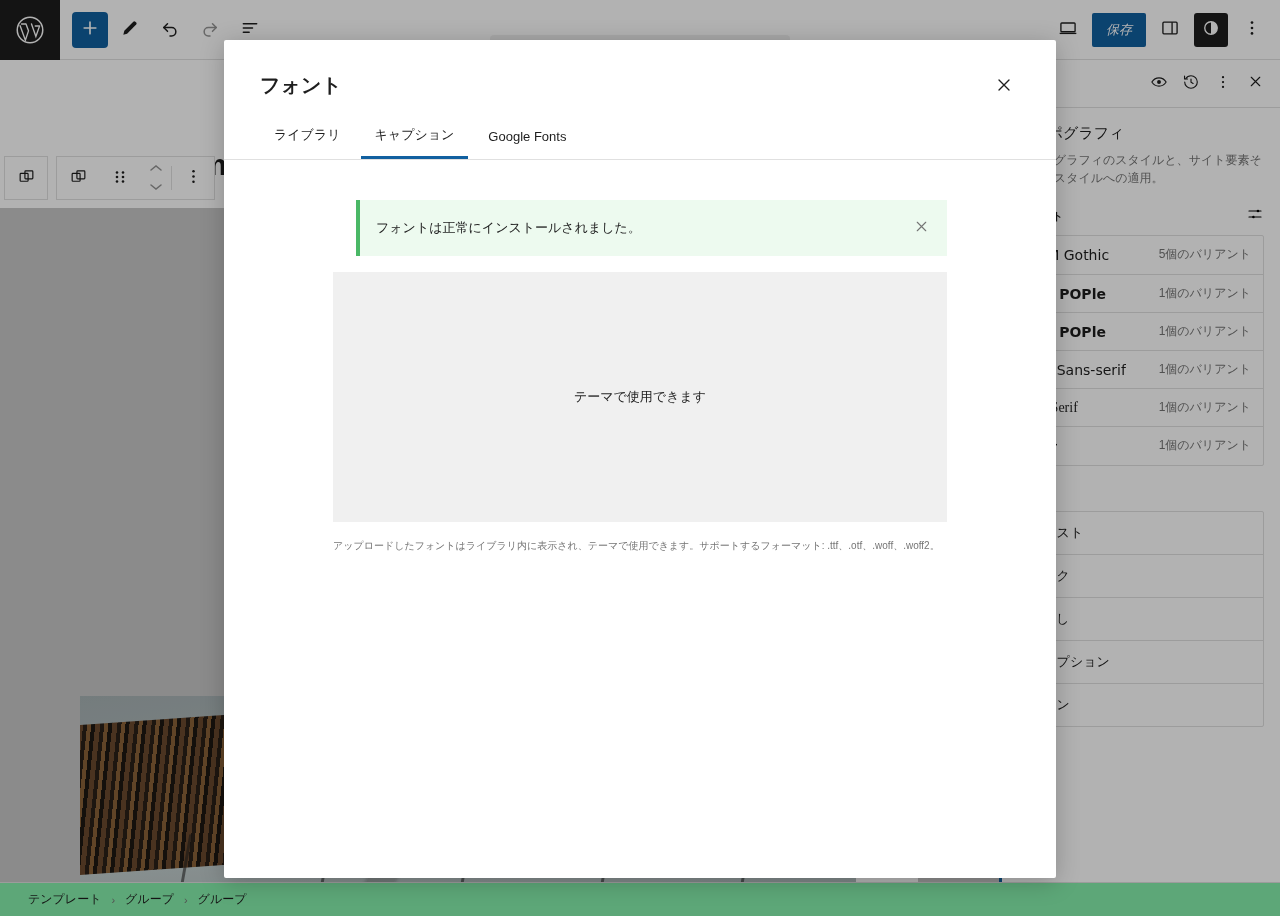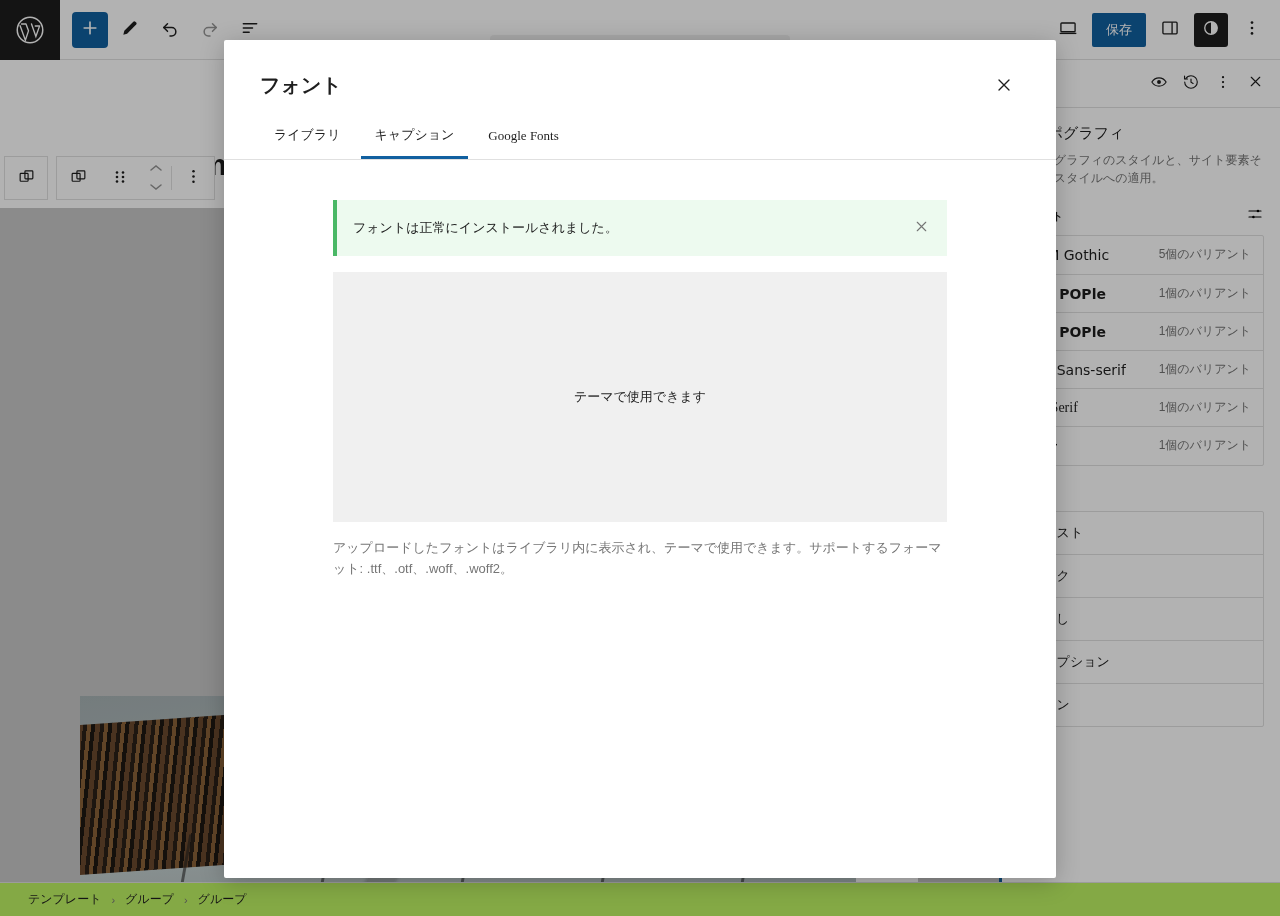--- a/index.html
+++ b/index.html
@@ -93,20 +93,21 @@
   .save-btn {
     background: #1160a0;
     color: #ffffff;
     border: none;
     border-radius: 2px;
     font-size: 13px;
     height: 34px;
     padding: 0 14px;
     cursor: pointer;
     font-family: inherit;
+    font-style: italic;
   }
   .dark-btn {
     width: 34px; height: 34px;
     background: #1e1e1e;
     color: #ffffff;
     border-radius: 3px;
     display: flex; align-items: center; justify-content: center;
     cursor: pointer;
   }
 
@@ -223,21 +224,21 @@
   .white-gap {
     position: absolute;
     right: 0; top: 0; width: 62px; height: 100%;
     background: #ffffff;
   }
 
   
   .breadcrumb-bar {
     flex: 0 0 34px;
     height: 34px;
-    background: #bef264;
+    background: #86efac;
     border-top: 1px solid #e0e0e0;
     display: flex;
     align-items: center;
     padding-left: 28px;
     gap: 10px;
   }
   .bc-item { font-size: 12px; color: #1e1e1e; }
   .bc-sep { font-size: 11px; color: #757575; }
 
   
@@ -356,36 +357,37 @@
     cursor: pointer;
     border-bottom: 3px solid transparent;
     background: transparent;
     border-left: none; border-right: none; border-top: none;
     font-family: Liberation Mono, monospace;
   }
   .tab.active {
     border-bottom-color: #1160a0;
     font-weight: 400;
   }
-  .tab.latin { font-family: Liberation Serif, serif; }
+  .tab.latin { font-family: Liberation Sans, sans-serif; }
 
   .modal-body {
     flex: 1 1 auto;
     overflow: hidden;
     padding: 40px 0 0 0;
   }
   .body-inner { width: 614px; margin: 0 auto; }
 
   .notice {
     display: flex;
     align-items: center;
     background: #edfaef;
     border-left: 4px solid #4ab866;
     padding: 14px 12px 14px 16px;
     margin-bottom: 16px;
+    margin-left: 23px;
   }
   .notice-text { flex: 1; font-size: 13px; color: #1e1e1e; }
   .notice-close {
     width: 28px; height: 28px;
     display: flex; align-items: center; justify-content: center;
     cursor: pointer; color: #757575;
     background: transparent; border: none;
   }
 
   .dropzone {
@@ -393,21 +395,21 @@
     background: #f0f0f0;
     display: flex;
     align-items: center;
     justify-content: center;
     cursor: pointer;
     margin-bottom: 16px;
   }
   .dropzone-label { font-size: 13px; color: #1e1e1e; }
 
   .help-text {
-    font-size: 13px;
+    font-size: 10px;
     line-height: 1.6;
     color: #757575;
   }
 </style>
 </head>
 <body>
 
 <div id="editor-root">
 
   <div class="editor-header">

